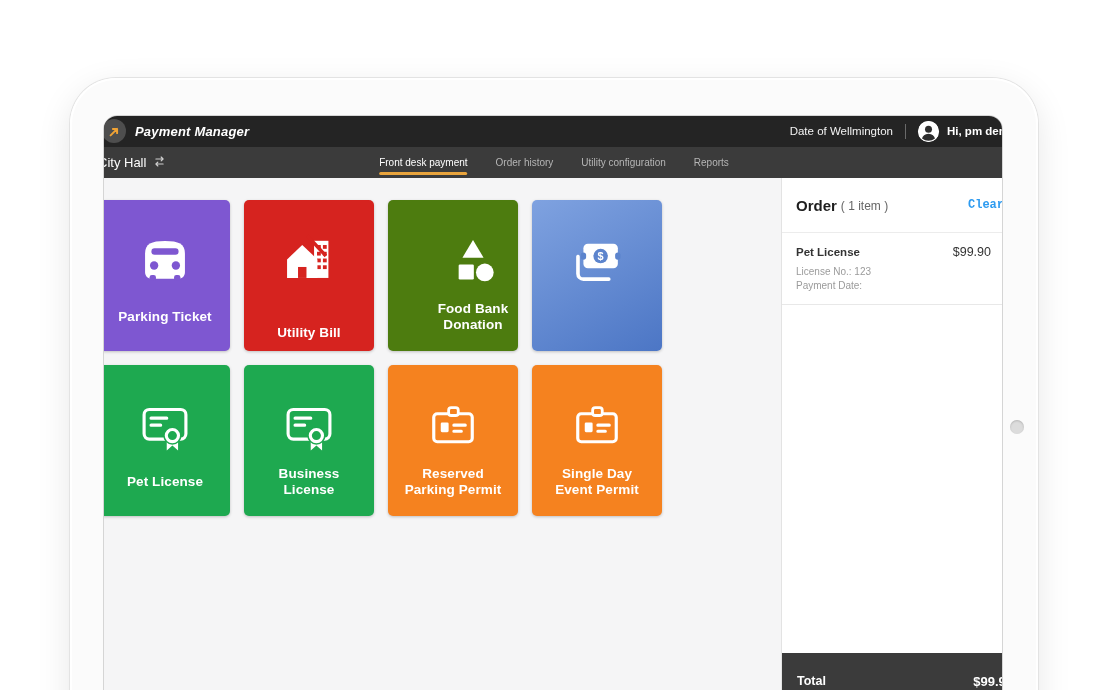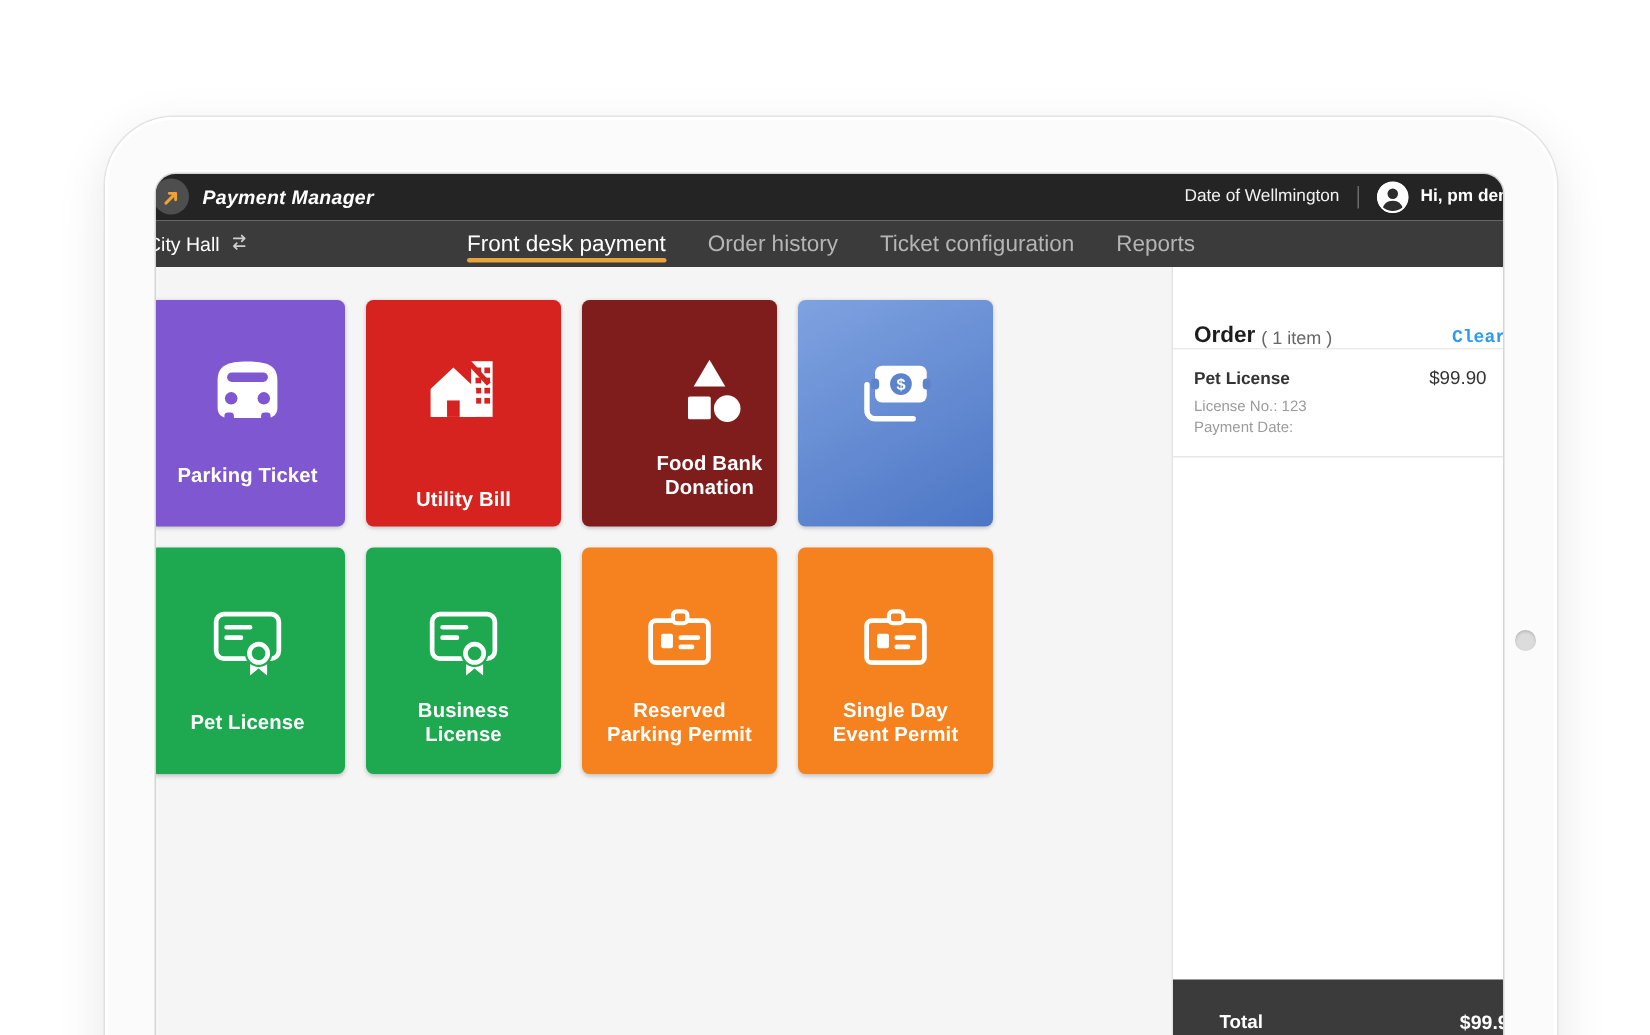--- a/index.html
+++ b/index.html
@@ -29,64 +29,64 @@
   .user-menu { display:flex; align-items:center; gap:8px; cursor:pointer; white-space:nowrap; }
   .avatar { width:21px; height:21px; border-radius:50%; overflow:hidden; background:#fff; flex:0 0 auto; }
   .greeting { font-size:11.5px; font-weight:bold; }
 
   
   .navbar { height:31px; background:#3b3b3b; position:relative; flex:0 0 auto; color:#fff; }
   .location { position:absolute; left:14px; top:0; height:100%; display:flex; align-items:center;
               gap:7px; font-size:13px; color:#fdfdfd; cursor:pointer; background:none; border:none; }
   .tabs { position:absolute; left:50%; transform:translateX(-50%); top:0; height:100%;
           display:flex; gap:28px; align-items:stretch; }
-  .tab { position:relative; display:flex; align-items:center; font-size:15px; color:#b5b5b5;
+  .tab { position:relative; display:flex; align-items:center; font-size:10px; color:#b5b5b5;
          background:none; border:none; cursor:pointer; font-family:inherit; white-space:nowrap; }
   .tab.active { color:#ffffff; }
   .tab.active::after { content:""; position:absolute; left:0; right:0; bottom:3px; height:3px;
                        border-radius:2px; background:#e8a33c; }
 
   
   .main { flex:1; background:#f5f5f6; position:relative; overflow:hidden; }
   .tile-grid { position:absolute; left:16px; top:22px; display:grid;
                grid-template-columns:repeat(4,130px); grid-auto-rows:151px; gap:14px; }
   .tile { border:none; border-radius:5px; color:#fff; cursor:pointer; display:flex;
           flex-direction:column; align-items:center; padding:0; font-family:inherit;
           box-shadow:0 1px 3px rgba(0,0,0,.22); }
   .tile-icon { height:62px; margin-top:30px; display:flex; align-items:center; justify-content:center; }
   .tile-label { margin-top:auto; margin-bottom:15px; height:38px; display:flex; align-items:center;
                 justify-content:center; text-align:center; font-size:13.5px; font-weight:bold;
                 line-height:16.5px; max-width:102px; letter-spacing:.1px; }
   .c-purple { --bg:#7e57d1; background:#7e57d1; }
   .c-red    { --bg:#d6231f; background:#d6231f;gap:43px; }
-  .c-slate  { --bg:#4b6276; background:#7f1d1d;padding-left:40px; }
+  .c-slate  { --bg:#4b6276; background:#4d7c0f;padding-left:40px; }
   .c-blue   { --bg:#5c84cd; background:linear-gradient(150deg,#7fa2e0 0%, #4c76c5 100%); }
   .c-green  { --bg:#1ea950; background:#1ea950; }
   .c-orange { --bg:#f5821f; background:#f5821f; }
 
   
   .order-panel { position:absolute; left:697px; top:0; width:243px; height:100%;
                  background:#ffffff; border-left:1px solid #e3e3e3; display:flex; flex-direction:column; }
-  .order-header { height:55px; flex:0 0 auto; display:flex; align-items:flex-end;
+  .order-header { height:55px; flex:0 0 auto; display:flex; align-items:center;
                   padding:0 20px 0 14px; border-bottom:1px solid #ececec; }
   .order-title { font-size:15px; font-weight:bold; color:#1d1d1d; }
   .order-count { font-size:12px; color:#666; margin-left:4px; padding-top:2px; }
   .order-header .spacer { flex:1; }
   .clear-btn { background:none; border:none; cursor:pointer; font-family:Liberation Mono, monospace;
                font-size:12px; font-weight:bold; color:#2e9bf0; padding:0; }
   .order-item { padding:12px 33px 11px 14px; border-bottom:1px solid #e8e8e8; }
   .item-row { display:flex; justify-content:space-between; align-items:baseline; }
   .item-name { font-size:11.5px; font-weight:bold; color:#333; }
   .item-price { font-size:12.5px; color:#333; }
   .item-detail { font-size:10px; color:#9b9b9b; line-height:14px; }
   .item-details { margin-top:6px; }
   .order-spacer { flex:1; }
   .total-row { height:56px; flex:0 0 auto; background:#3b3b3b; color:#fff; display:flex;
                align-items:center; justify-content:space-between; padding:0 11px 0 15px; }
-  .total-label { font-size:12.5px; font-weight:bold;margin-left:16px; }
+  .total-label { font-size:12.5px; font-weight:bold; }
   .total-value { font-size:13px; font-weight:bold; white-space:nowrap; }
 </style>
 </head>
 <body>
 
 <div class="stage">
   <div class="device">
     <div class="camera-dot"></div>
 
     <div class="screen">
@@ -120,21 +120,21 @@
             <span>
               <svg width="13" height="13" viewBox="0 0 18 18">
                   <path d="M4 5.5 H14 M11.3 2.8 L14 5.5 L11.3 8.2" stroke="#cfcfcf" stroke-width="1.6" fill="none" stroke-linecap="round" stroke-linejoin="round"></path>
                   <path d="M14 12.5 H4 M6.7 9.8 L4 12.5 L6.7 15.2" stroke="#cfcfcf" stroke-width="1.6" fill="none" stroke-linecap="round" stroke-linejoin="round"></path>
                 </svg>
             </span>
           </button>
           <div class="tabs">
             <button class="tab active">Front desk payment</button>
             <button class="tab">Order history</button>
-            <button class="tab">Ticket configuration</button>
+            <button class="tab">Utility configuration</button>
             <button class="tab">Reports</button>
           </div>
         </div>
 
         <div class="main">
 
           <div class="tile-grid">
 
             <button class="tile c-purple">
               <span class="tile-icon">

